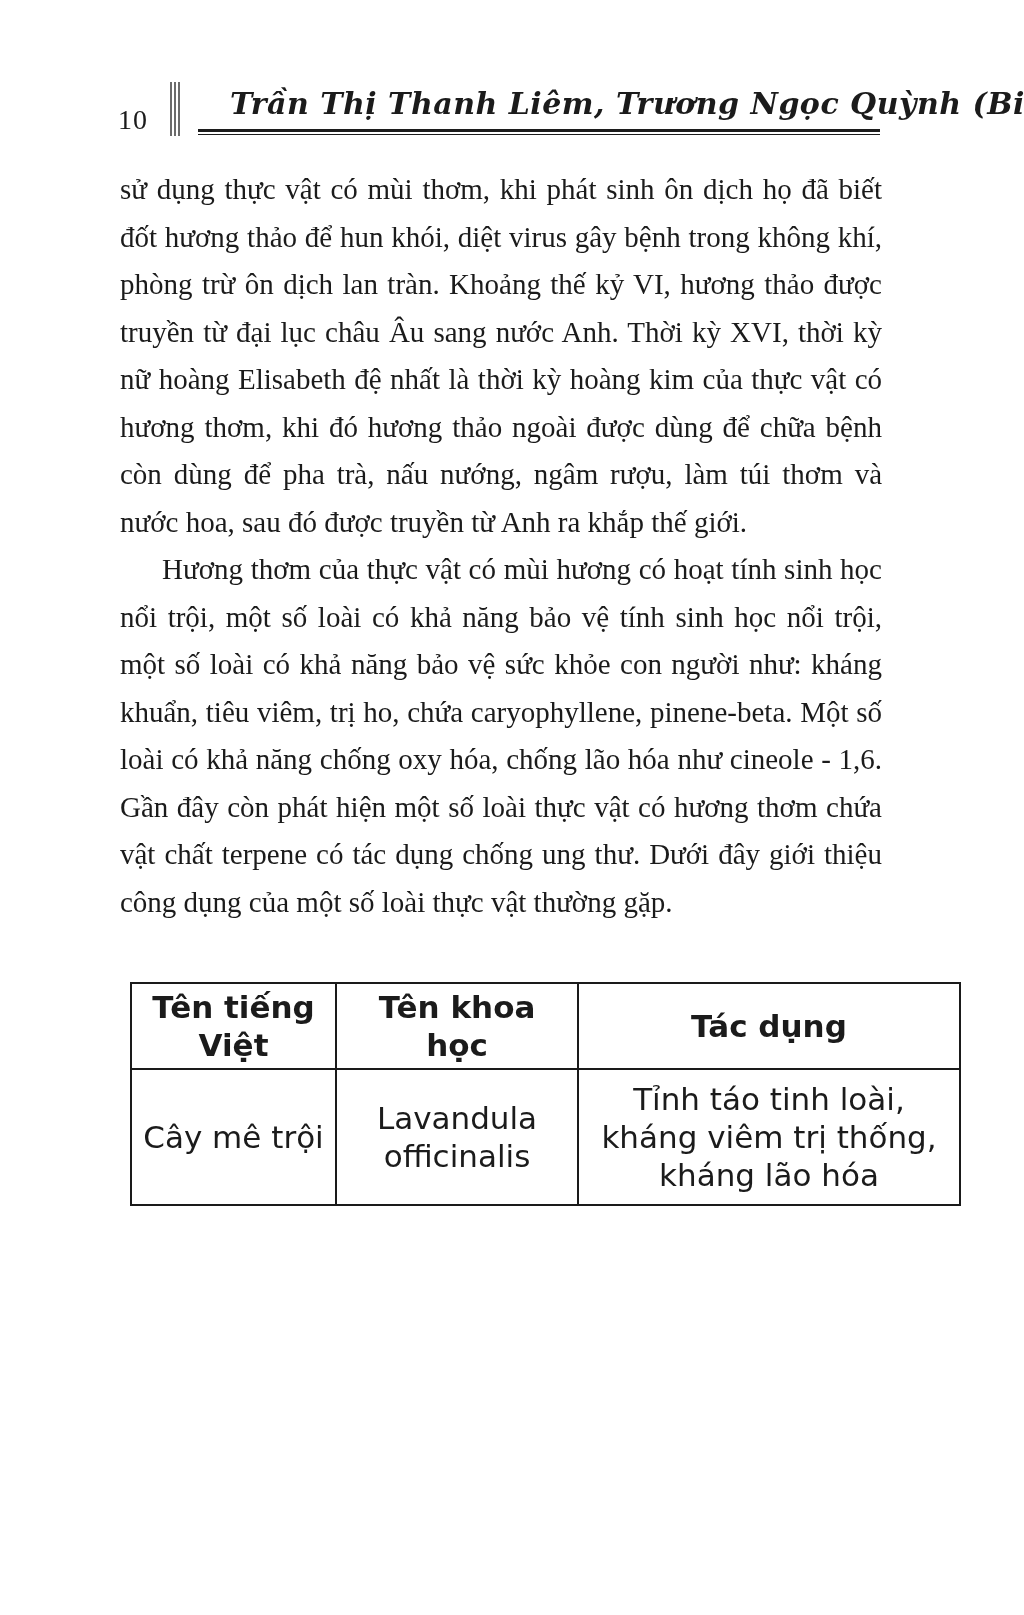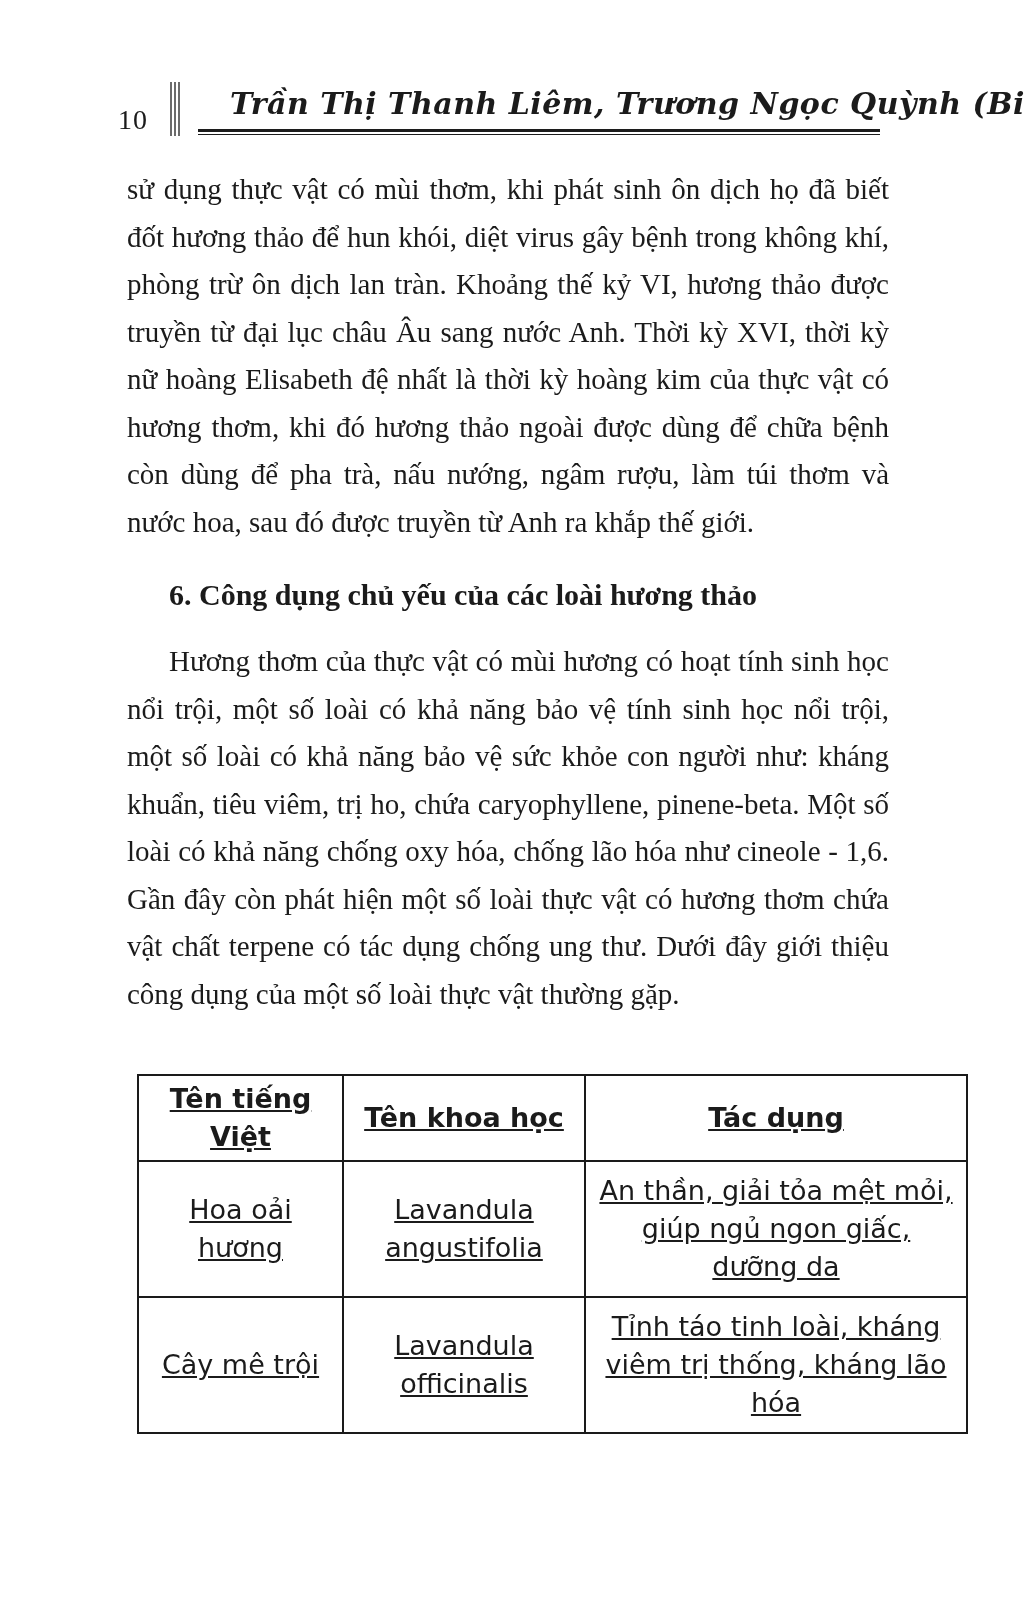--- a/index.html
+++ b/index.html
@@ -49,21 +49,21 @@
     top: 129px;
     width: 682px;
     height: 6px;
     border-top: 3px solid #1c1c1c;
     border-bottom: 1px solid #1c1c1c;
   }
 
   
   .content {
     position: absolute;
-    left: 127px;
+    left: 120px;
     top: 166px;
     width: 762px;
   }
   .body-para {
     margin: 0;
     font-size: 29px;
     line-height: 47.5px;
     text-align: justify;
   }
   .body-para.indented { text-indent: 42px; }
@@ -76,24 +76,23 @@
     line-height: 42px;
   }
 
   
   .herb-table {
     margin-top: 56px;
     margin-left: 10px;
     border-collapse: collapse;
     width: 748px;
     font-family: "DejaVu Sans", "Liberation Sans", sans-serif;
-    font-size: 27px;
+    font-size: 31px;
     line-height: 38px;
     table-layout: fixed;
-    text-decoration: underline;
   }
   .herb-table th, .herb-table td {
     border: 2px solid #1a1a1a;
     text-align: center;
     vertical-align: middle;
     padding: 6px 10px;
   }
   .herb-table th {
     font-weight: 700;
     height: 52px;
@@ -114,39 +113,33 @@
   <span class="header-ornament"></span>
 
   <span class="running-head">Trần Thị Thanh Liêm, Trương Ngọc Quỳnh (Biên soạn)</span>
 
   <div class="header-rule"></div>
 
   <div class="content">
 
     <p class="body-para">sử dụng thực vật có mùi thơm, khi phát sinh ôn dịch họ đã biết đốt hương thảo để hun khói, diệt virus gây bệnh trong không khí, phòng trừ ôn dịch lan tràn. Khoảng thế kỷ VI, hương thảo được truyền từ đại lục châu Âu sang nước Anh. Thời kỳ XVI, thời kỳ nữ hoàng Elisabeth đệ nhất là thời kỳ hoàng kim của thực vật có hương thơm, khi đó hương thảo ngoài được dùng để chữa bệnh còn dùng để pha trà, nấu nướng, ngâm rượu, làm túi thơm và nước hoa, sau đó được truyền từ Anh ra khắp thế giới.</p>
 
-    <h2 class="section-heading">6. Công dụng chủ yếu của các loài hương thảo</h2>
 
     <p class="body-para indented">Hương thơm của thực vật có mùi hương có hoạt tính sinh học nổi trội, một số loài có khả năng bảo vệ tính sinh học nổi trội, một số loài có khả năng bảo vệ sức khỏe con người như: kháng khuẩn, tiêu viêm, trị ho, chứa caryophyllene, pinene-beta. Một số loài có khả năng chống oxy hóa, chống lão hóa như cineole - 1,6. Gần đây còn phát hiện một số loài thực vật có hương thơm chứa vật chất terpene có tác dụng chống ung thư. Dưới đây giới thiệu công dụng của một số loài thực vật thường gặp.</p>
 
     <table class="herb-table">
       <thead>
         <tr>
           <th class="col-viet">Tên tiếng Việt</th>
           <th class="col-sci">Tên khoa học</th>
           <th class="col-eff">Tác dụng</th>
         </tr>
       </thead>
       <tbody>
         <tr>
-          <td>Hoa oải hương</td>
-          <td>Lavandula angustifolia</td>
-          <td>An thần, giải tỏa mệt mỏi, giúp ngủ ngon giấc, dưỡng da</td>
-        </tr>
-        <tr>
           <td>Cây mê trội</td>
           <td>Lavandula officinalis</td>
           <td>Tỉnh táo tinh loài, kháng viêm trị thống, kháng lão hóa</td>
         </tr>
       </tbody>
     </table>
 
   </div>
 </div>
 

